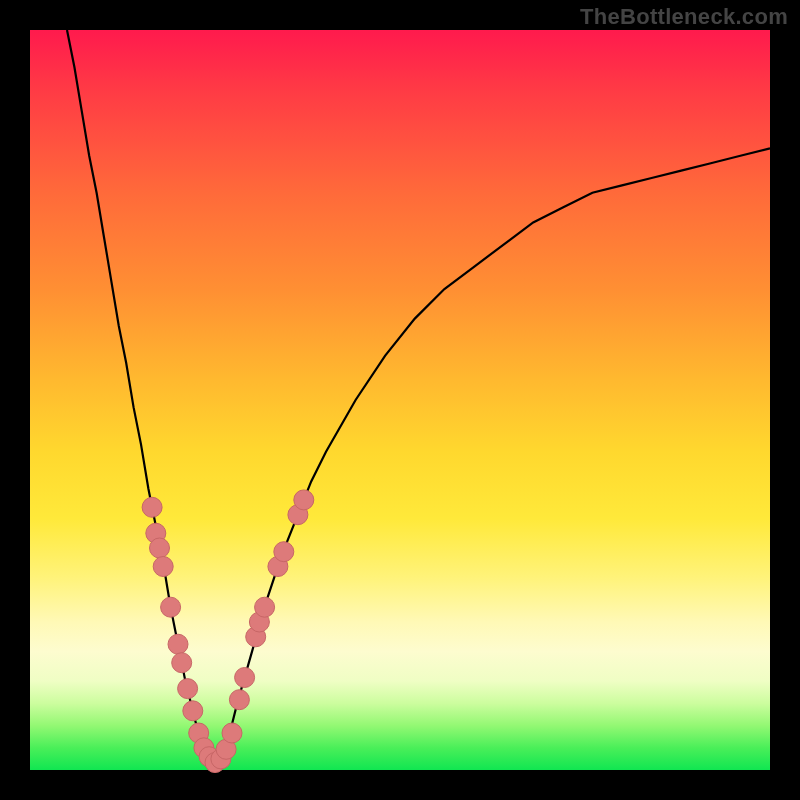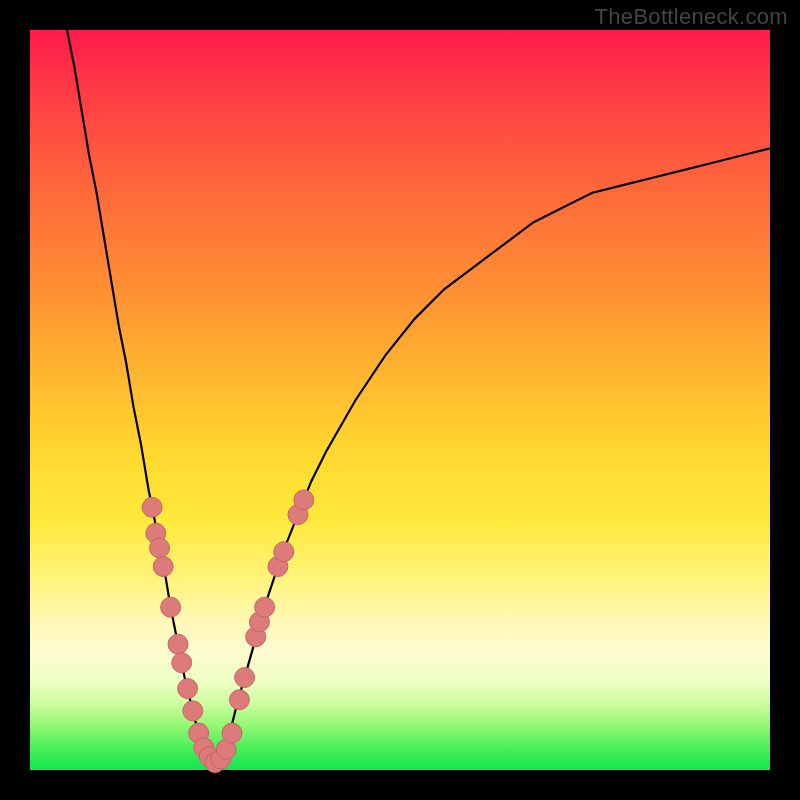--- a/index.html
+++ b/index.html
@@ -42,21 +42,21 @@
       #4aef59 97%,
       #10e651 100%
     );
   }
   .watermark {
     position: absolute;
     top: 4px;
     right: 12px;
     color: #444;
     font-size: 22px;
-    font-weight: 400;
+    font-weight: 700;
     letter-spacing: 0.3px;
     user-select: none;
   }
   svg.curve {
     position: absolute;
     left: 0;
     top: 0;
     width: 740px;
     height: 740px;
     overflow: visible;

